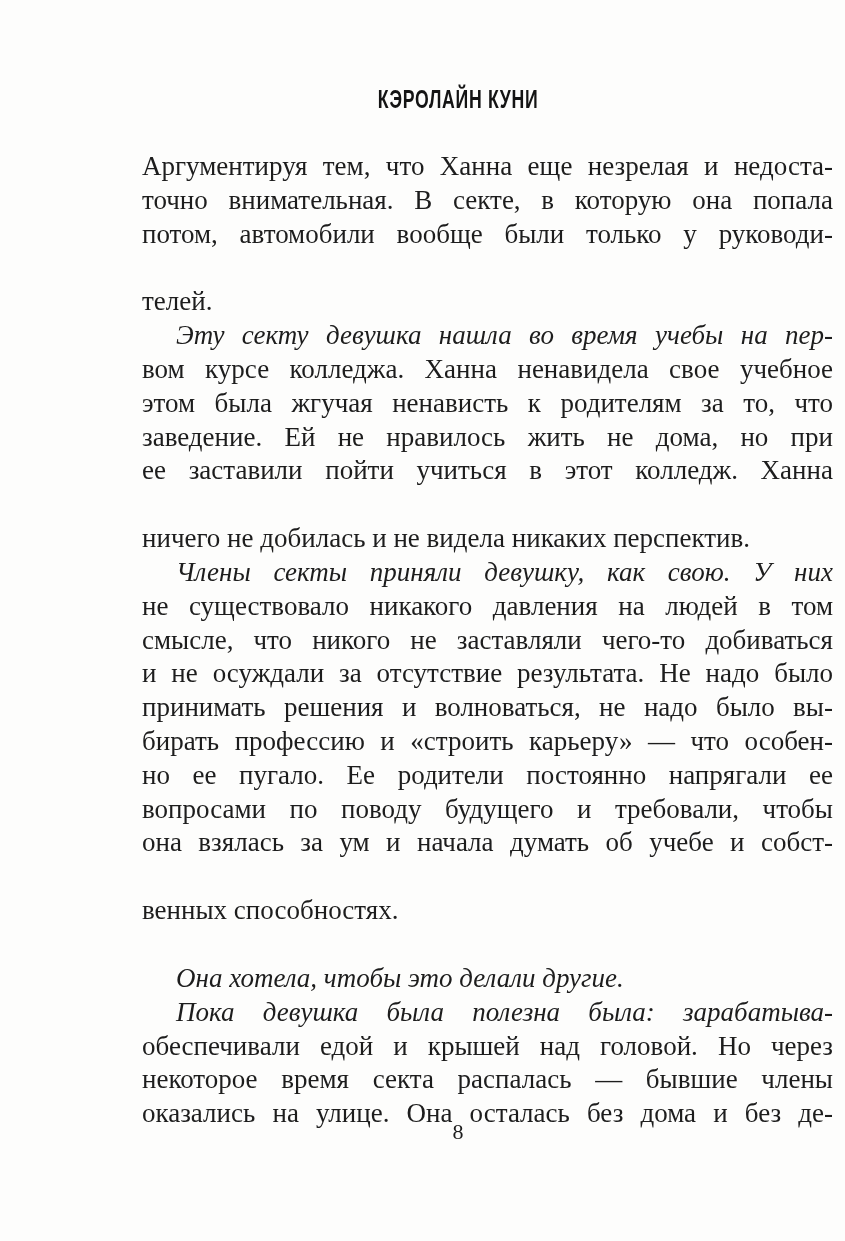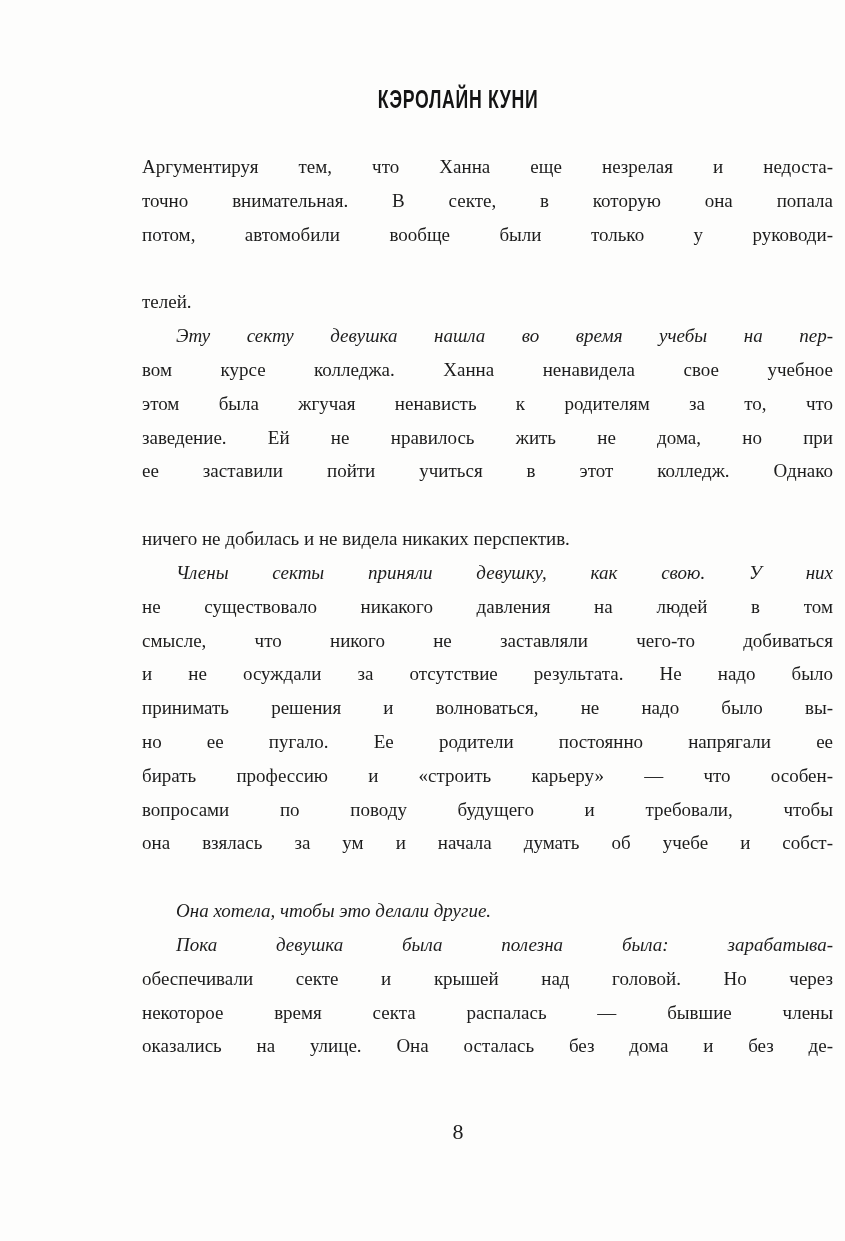--- a/index.html
+++ b/index.html
@@ -27,21 +27,21 @@
     transform: scaleX(0.68);
     transform-origin: center;
     letter-spacing: 1px;
     white-space: nowrap;
   }
   .body-text {
     position: absolute;
     top: 150px;
     left: 142px;
     width: 691px;
-    font-size: 19px;
+    font-size: 27px;
     line-height: 33.8px;
     color: #1d1d1d;
   }
   .para { margin: 0; }
   .line {
     text-align: justify;
     text-align-last: justify;
     white-space: normal;
   }
   .line.last { text-align-last: left; margin-top: 34px; }
@@ -68,38 +68,39 @@
       <div class="line">Аргументируя тем, что Ханна еще незрелая и недоста-</div>
       <div class="line">точно внимательная. В секте, в которую она попала</div>
       <div class="line">потом, автомобили вообще были только у руководи-</div>
       <div class="line last">телей.</div>
     </div>
     <div class="para">
       <div class="line indent">Эту секту девушка нашла во время учебы на пер-</div>
       <div class="line">вом курсе колледжа. Ханна ненавидела свое учебное</div>
       <div class="line">этом была жгучая ненависть к родителям за то, что</div>
       <div class="line">заведение. Ей не нравилось жить не дома, но при</div>
-      <div class="line">ее заставили пойти учиться в этот колледж. Однако</div>
+      <div class="line">ее заставили пойти учиться в этот колледж. Ханна</div>
       <div class="line last">ничего не добилась и не видела никаких перспектив.</div>
     </div>
     <div class="para">
       <div class="line indent">Члены секты приняли девушку, как свою. У них</div>
       <div class="line">не существовало никакого давления на людей в том</div>
       <div class="line">смысле, что никого не заставляли чего-то добиваться</div>
       <div class="line">и не осуждали за отсутствие результата. Не надо было</div>
       <div class="line">принимать решения и волноваться, не надо было вы-</div>
+      <div class="line">бирать профессию и «строить карьеру» — что особен-</div>
       <div class="line">но ее пугало. Ее родители постоянно напрягали ее</div>
-      <div class="line">бирать профессию и «строить карьеру» — что особен-</div>
       <div class="line">вопросами по поводу будущего и требовали, чтобы</div>
       <div class="line">она взялась за ум и начала думать об учебе и собст-</div>
+      <div class="line last">венных способностях.</div>
     </div>
     <div class="para">
       <div class="line indent last">Она хотела, чтобы это делали другие.</div>
     </div>
     <div class="para">
       <div class="line indent">Пока девушка была полезна была: зарабатыва-</div>
-      <div class="line">обеспечивали секте и крышей над головой. Но через</div>
+      <div class="line">обеспечивали едой и крышей над головой. Но через</div>
       <div class="line">некоторое время секта распалась — бывшие члены</div>
       <div class="line">оказались на улице. Она осталась без дома и без де-</div>
     </div>
   </div>
 
 <div class="page-number">8</div>
 
 </body></html>

